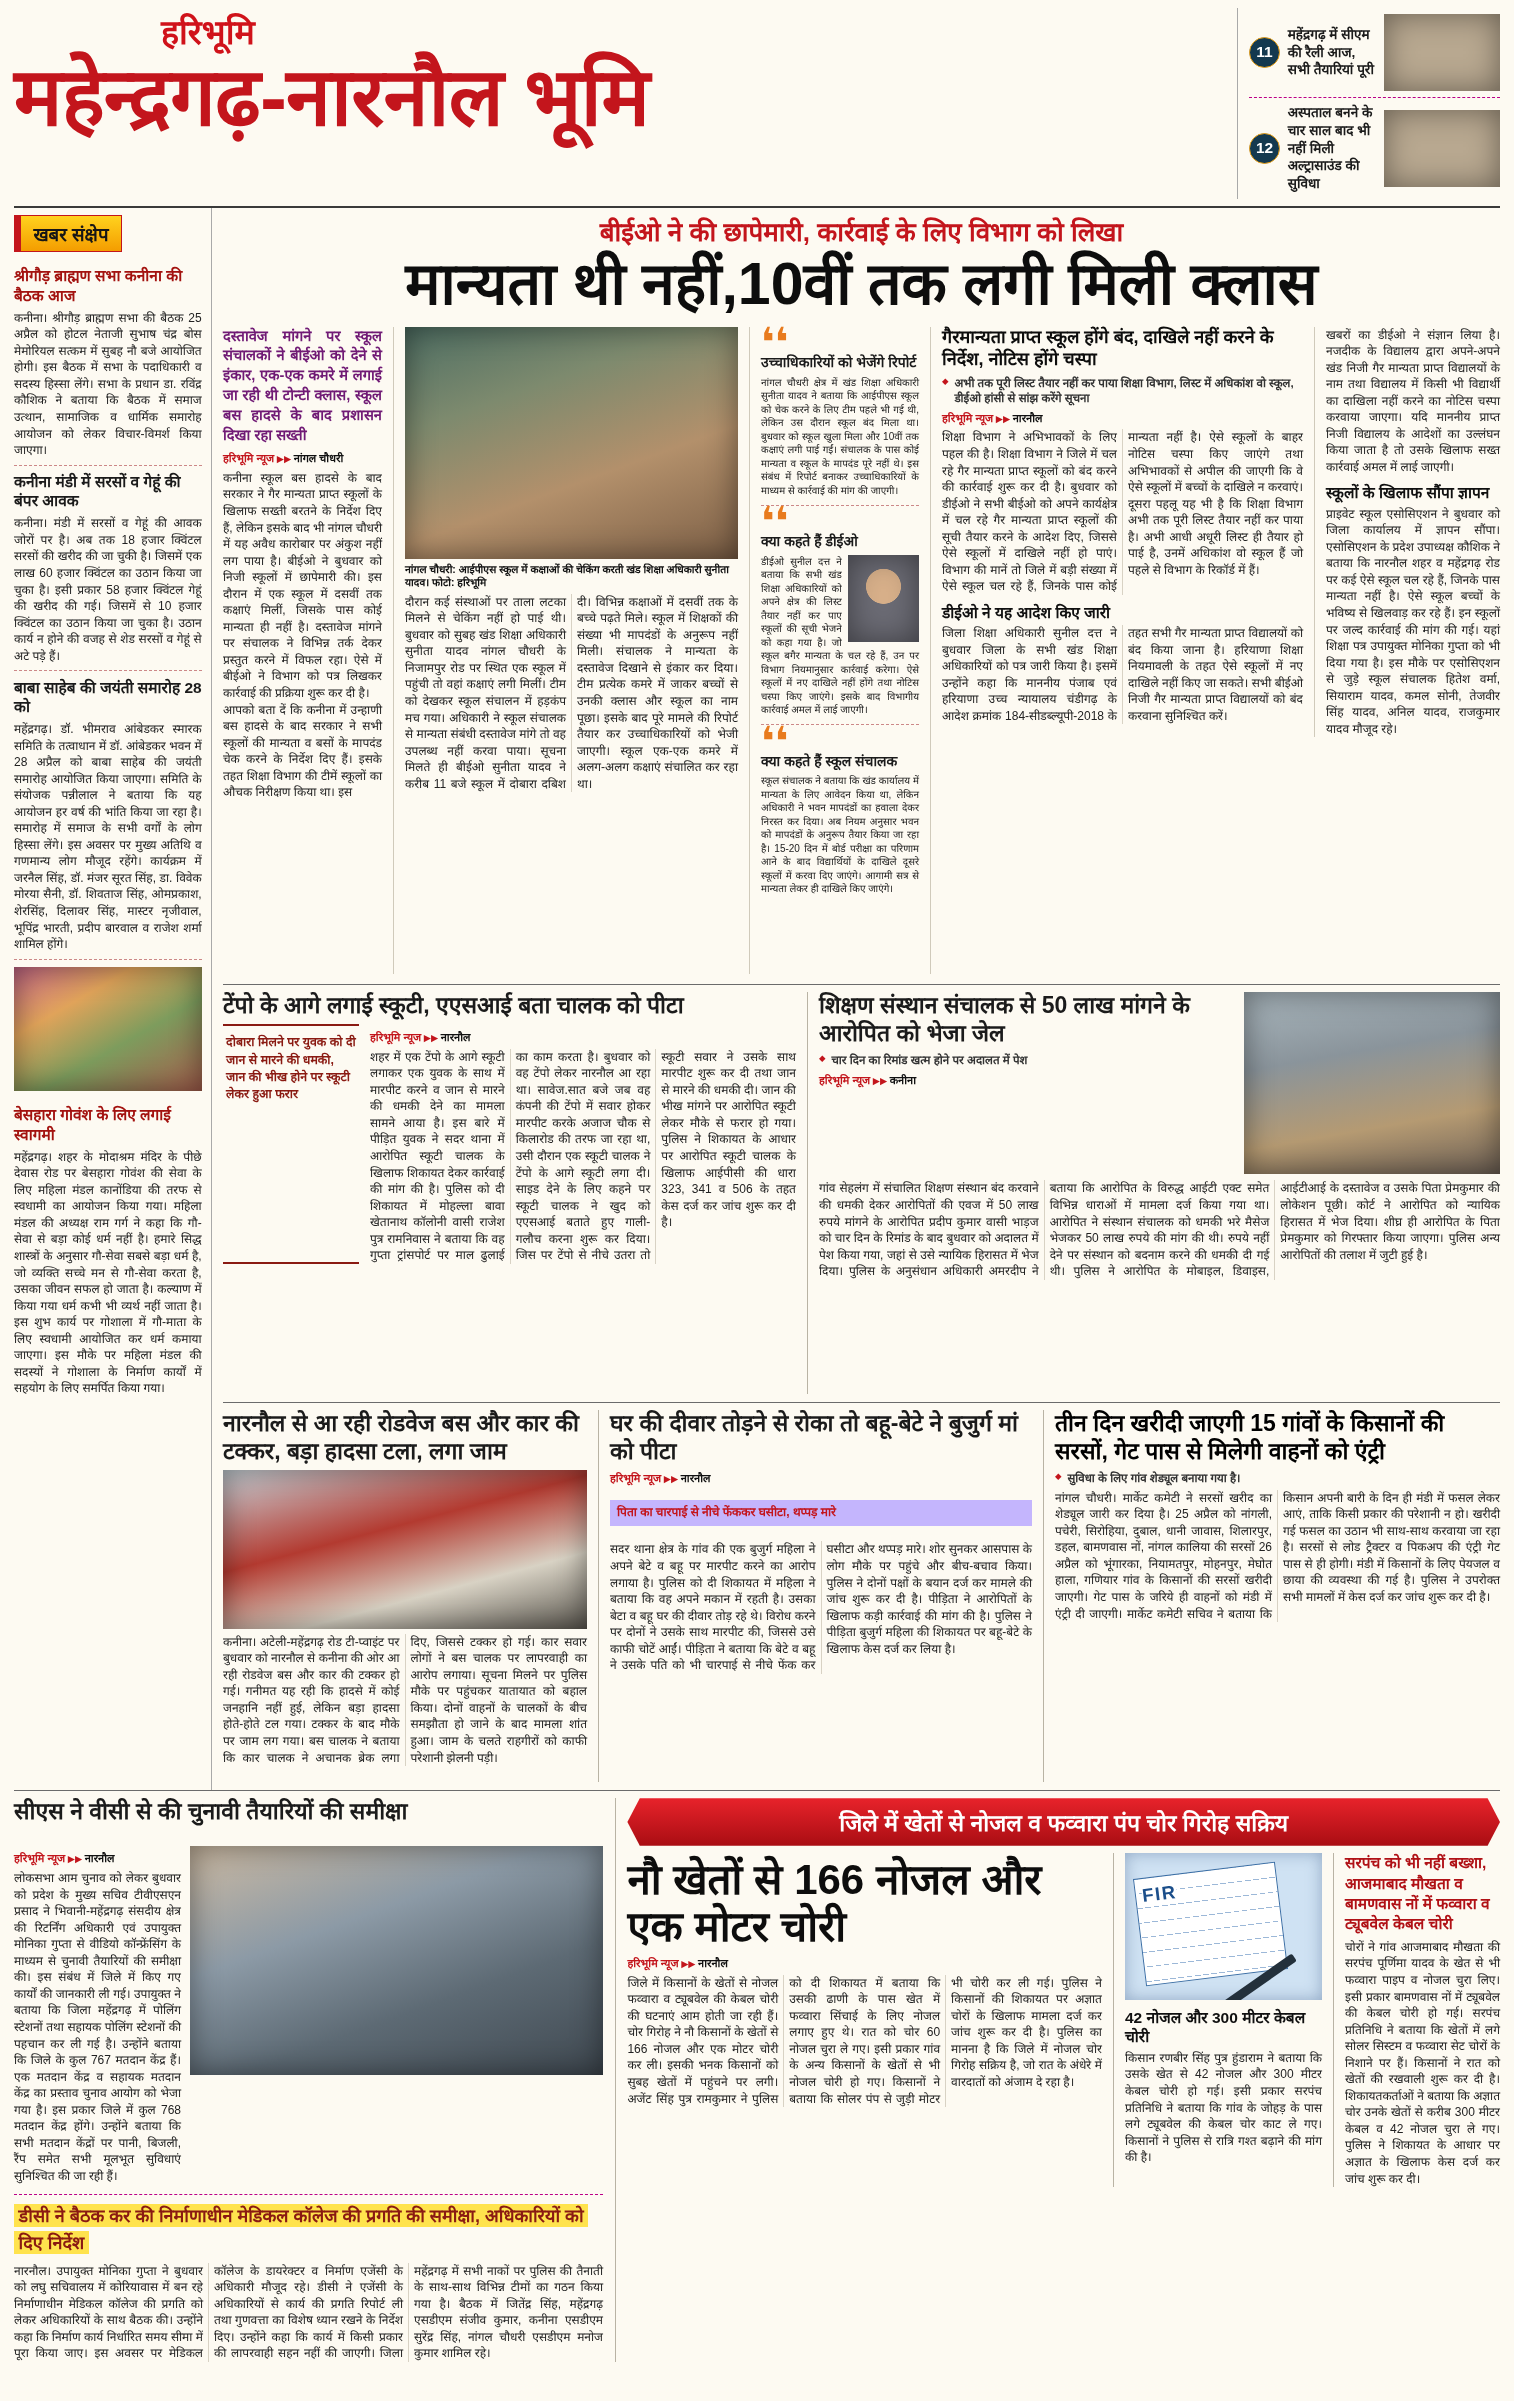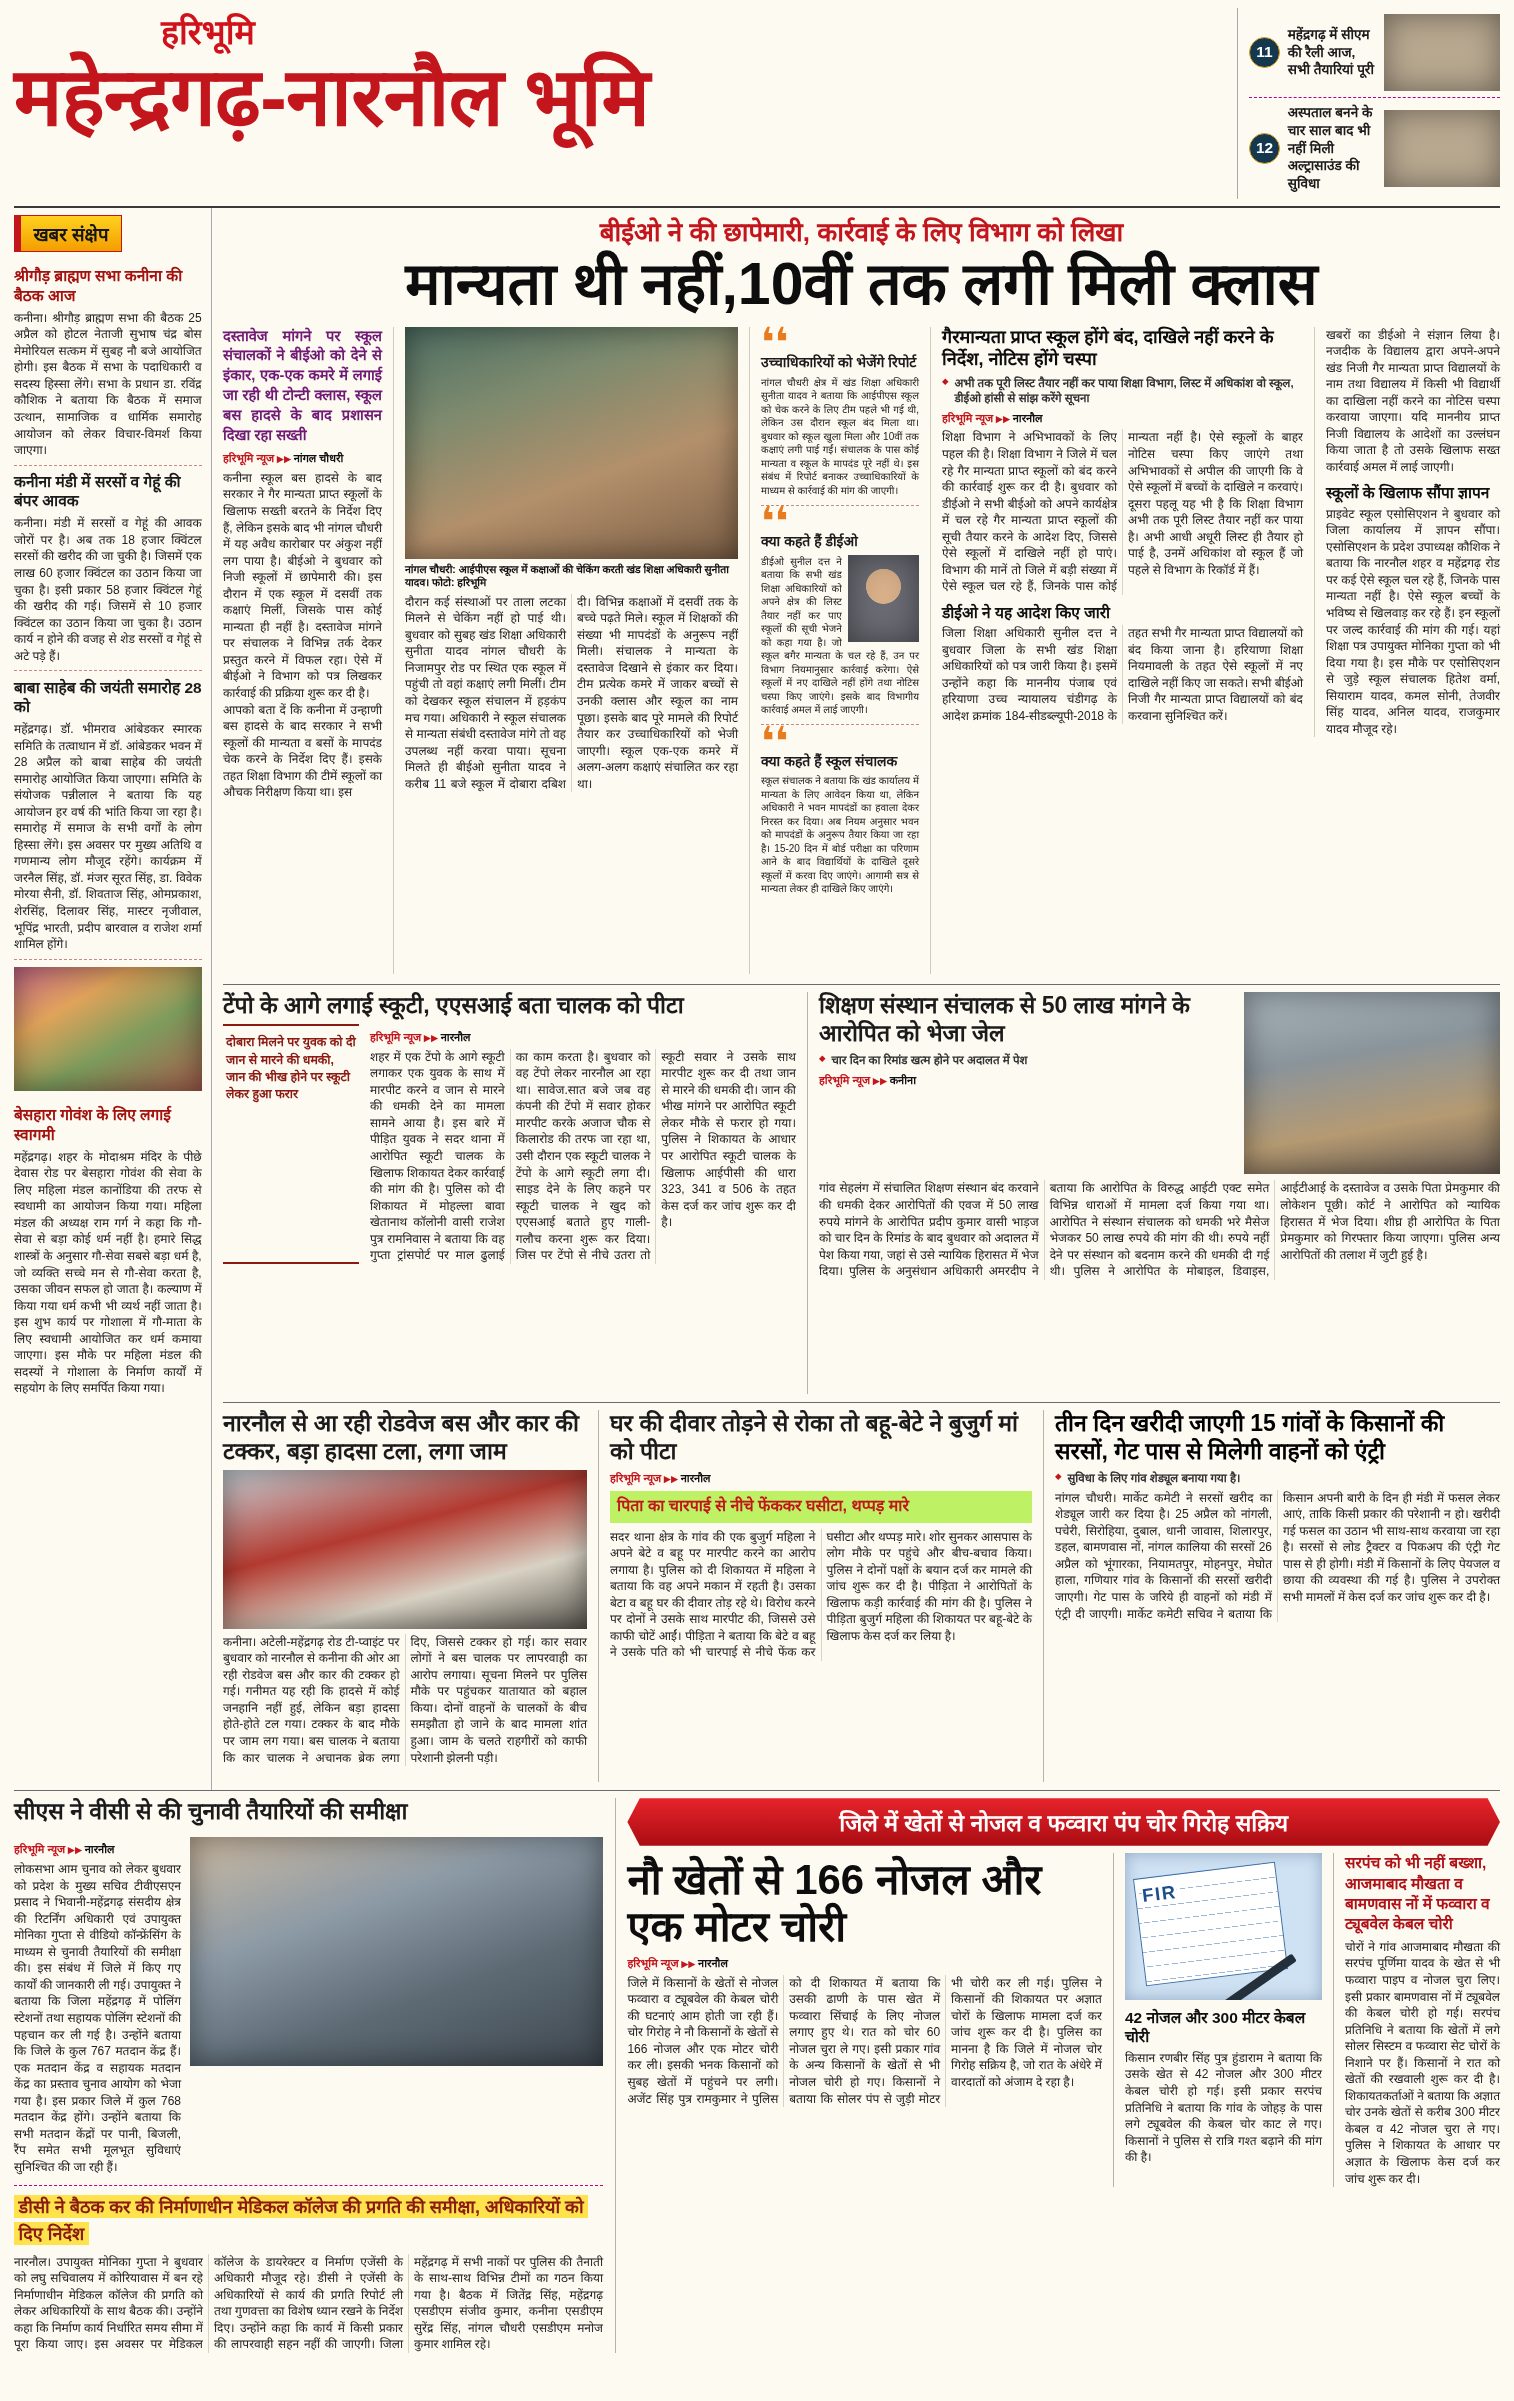--- a/index.html
+++ b/index.html
@@ -69,25 +69,25 @@
   .mid-band > article + article{border-left:0.8px solid #b9b3a4;padding-left:11px}
   .mid-band h3,.low-band h3{font-size:23px;font-weight:800;line-height:1.2;margin-bottom:4.6px}
   .tempo-grid{display:grid;grid-template-columns:136px 1fr;gap:11px;margin-top:4.6px}
   .note-box{border-top:2.3px solid #8a1a12;border-bottom:2.3px solid #8a1a12;color:#8a1a12;
         font-weight:800;font-size:12.4px;padding:7.7px 3.1px;line-height:1.4}
   .shik-head{display:grid;grid-template-columns:1fr 256px;gap:11px;margin-bottom:6.2px}
   .escort{width:256px;height:182px;background:linear-gradient(170deg,#a9b6bd 0%,#8a949b 35%,#b59a72 70%,#6f6257 100%)}
   .low-band{display:grid;grid-template-columns:364px 434px 1fr;gap:11px;padding:7.7px 0;min-height:387px}
   .low-band > article + article{border-left:0.8px solid #b9b3a4;padding-left:11px}
   .bus{width:100%;height:159px;margin:4.6px 0;background:linear-gradient(165deg,#c9d4da 0%,#b33a30 40%,#d8d2c4 70%,#5e5a52 100%)}
-  .highlight{background:#bef264;color:#c3151c;font-weight:800;font-size:16px;padding:5.4px 7px;margin:6px 0;line-height:1.3}
+  .highlight{background:#c4b5fd;color:#c3151c;font-weight:800;font-size:12px;padding:5.4px 7px;margin:15px 0;line-height:1.3}
   .mustard-head{color:#000000}
   
   .bottom-section{display:grid;grid-template-columns:589px 1fr;gap:12.4px;border-top:1.5px solid #6b6b6b;padding:7.7px 0;min-height:496px}
-  .cs-article h3{font-size:23px;font-weight:800;line-height:1.2;margin-bottom:11px}
+  .cs-article h3{font-size:23px;font-weight:800;line-height:1.2;margin-bottom:20px}
   .cs-grid{display:grid;grid-template-columns:167px 1fr;gap:9.3px}
   .meeting{width:100%;height:229px;background:linear-gradient(160deg,#cbb9a2 0%,#8c9aa6 35%,#5d6a74 65%,#3f4850 100%)}
   .yellow-highlight{display:inline;background:#ffe34d;color:#8a1a12;font-weight:800;font-size:18px;
         line-height:1.5;padding:1.5px 4.6px;-webkit-box-decoration-break:clone;box-decoration-break:clone}
   .dc-sub{margin-top:9.3px;border-top:0.8px dashed #b08;padding-top:7.7px}
   .nozzle{border-left:0.8px solid #b9b3a4;padding-left:11px}
   .ribbon{background:linear-gradient(180deg,#e8232b,#a90d13);color:#fff;font-weight:800;font-size:23px;
         text-align:center;padding:7.7px 23px;margin-bottom:7.7px;
         clip-path:polygon(12.4px 0,calc(100% - 12.4px) 0,100% 50%,calc(100% - 12.4px) 100%,12.4px 100%,0 50%)}
   .nozzle-grid{display:grid;grid-template-columns:1fr 209px 167px;gap:11px}

